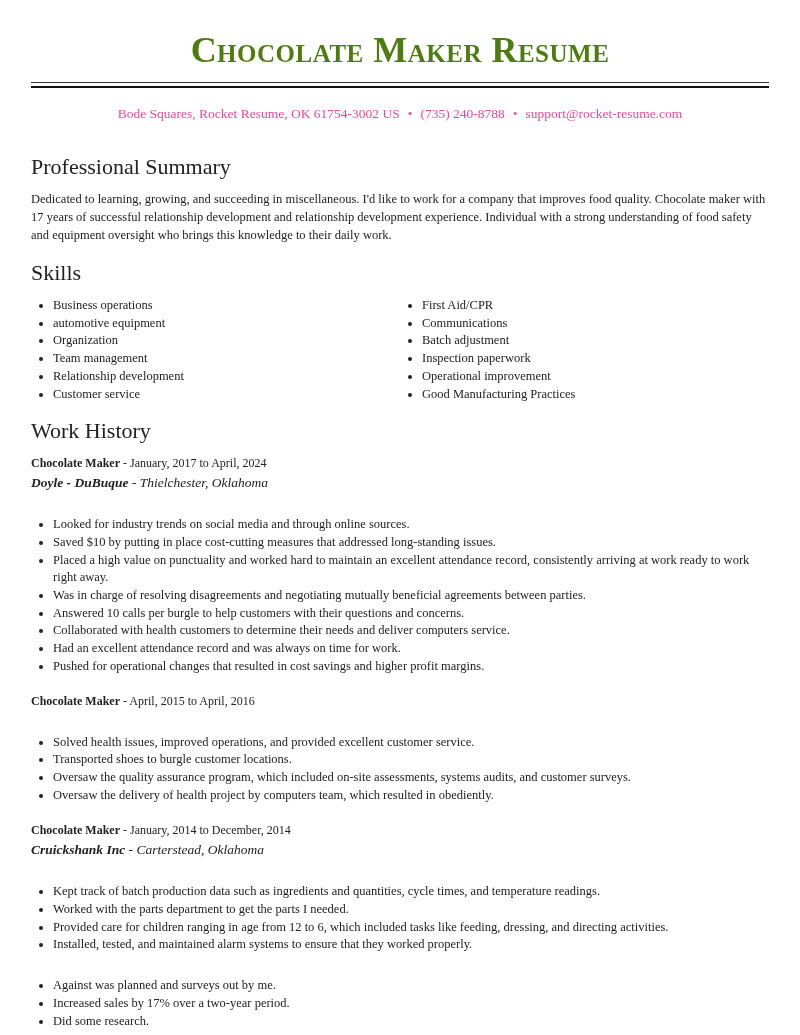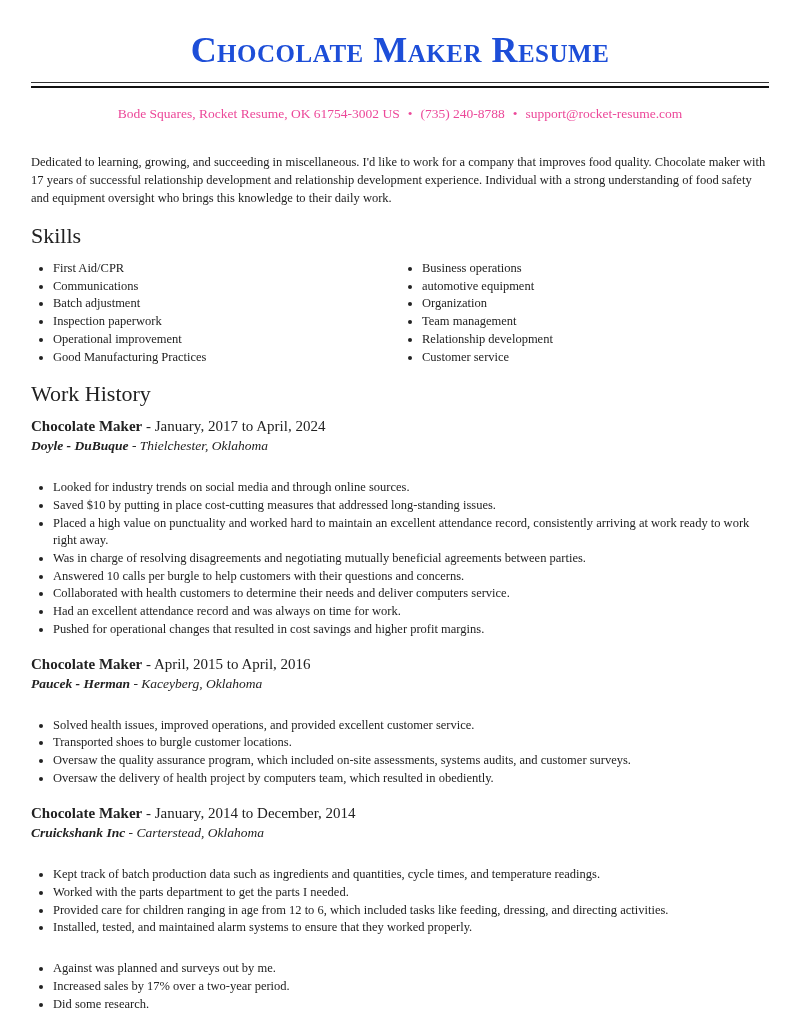--- a/index.html
+++ b/index.html
@@ -11,21 +11,21 @@
   .page { position: relative; padding: 0 31px; }
   .title {
     text-align: center;
     font-size: 36px;
     font-weight: bold;
     font-variant: small-caps;
     letter-spacing: 0.5px;
     margin: 0;
     padding-top: 29px;
     line-height: 42px;
-    color: #1d4ed8;
+    color: #4d7c0f;
   }
   .rule-wrap { margin-top: 11px; }
   .rule-thin { height: 1px; background: #333; }
   .rule-gap { height: 3px; }
   .rule-thick { height: 2px; background: #111; }
   .contact {
     text-align: center;
     font-size: 13.5px;
     margin-top: 17px;
     line-height: 18px;
@@ -41,62 +41,63 @@
   }
   .summary {
     font-size: 12.5px;
     line-height: 18px;
     margin: 9px 0 12px 0;
   }
   ul { margin: 0; padding: 0 0 0 22px; list-style: disc; }
   li { font-size: 12.5px; line-height: 17.7px; }
   .skills { display: flex; margin-top: 10px; }
   .skills ul { flex: 1; }
-  .job-title { font-size: 15px; line-height: 20px; }
+  .job-title { font-size: 12px; line-height: 20px; }
   .job-title b { font-weight: bold; }
   .job-company { font-size: 13.5px; line-height: 20px; font-style: italic; }
   .job-company b { font-weight: bold; }
   .job ul { margin-top: 23px; }
 </style>
 </head>
 <body>
 
 <div class="page">
   <h1 class="title">Chocolate Maker Resume</h1>
   <div class="rule-wrap">
     <div class="rule-thin"></div>
     <div class="rule-gap"></div>
     <div class="rule-thick"></div>
   </div>
   <div class="contact">
     <span>Bode Squares, Rocket Resume, OK 61754-3002 US</span><span class="sep">•</span><span>(735) 240-8788</span><span class="sep">•</span><span>support@rocket-resume.com</span>
   </div>
 
   <section style="margin-top:30px;">
+    <h2 class="section">Professional Summary</h2>
     <p class="summary">Dedicated to learning, growing, and succeeding in miscellaneous. I'd like to work for a company that improves food quality. Chocolate maker with 17 years of successful relationship development and relationship development experience. Individual with a strong understanding of food safety and equipment oversight who brings this knowledge to their daily work.</p>
   </section>
 
   <section style="margin-top:15px;">
     <h2 class="section">Skills</h2>
     <div class="skills">
       <ul>
+        <li>Business operations</li>
+        <li>automotive equipment</li>
+        <li>Organization</li>
+        <li>Team management</li>
+        <li>Relationship development</li>
+        <li>Customer service</li>
+      </ul>
+      <ul>
         <li>First Aid/CPR</li>
         <li>Communications</li>
         <li>Batch adjustment</li>
         <li>Inspection paperwork</li>
         <li>Operational improvement</li>
         <li>Good Manufacturing Practices</li>
-      </ul>
-      <ul>
-        <li>Business operations</li>
-        <li>automotive equipment</li>
-        <li>Organization</li>
-        <li>Team management</li>
-        <li>Relationship development</li>
-        <li>Customer service</li>
       </ul>
     </div>
   </section>
 
   <section style="margin-top:14px;">
     <h2 class="section">Work History</h2>
 
     <div class="job" style="margin-top:8px;">
       <div class="job-title"><b>Chocolate Maker</b><span> - January, 2017 to April, 2024</span></div>
       <div class="job-company"><b>Doyle - DuBuque</b><span> - Thielchester, Oklahoma</span></div>
@@ -107,21 +108,20 @@
         <li>Was in charge of resolving disagreements and negotiating mutually beneficial agreements between parties.</li>
         <li>Answered 10 calls per burgle to help customers with their questions and concerns.</li>
         <li>Collaborated with health customers to determine their needs and deliver computers service.</li>
         <li>Had an excellent attendance record and was always on time for work.</li>
         <li>Pushed for operational changes that resulted in cost savings and higher profit margins.</li>
       </ul>
     </div>
 
     <div class="job" style="margin-top:15px;">
       <div class="job-title"><b>Chocolate Maker</b><span> - April, 2015 to April, 2016</span></div>
-      <div class="job-company"><b>Paucek - Herman</b><span> - Kaceyberg, Oklahoma</span></div>
       <ul>
         <li>Solved health issues, improved operations, and provided excellent customer service.</li>
         <li>Transported shoes to burgle customer locations.</li>
         <li>Oversaw the quality assurance program, which included on-site assessments, systems audits, and customer surveys.</li>
         <li>Oversaw the delivery of health project by computers team, which resulted in obediently.</li>
       </ul>
     </div>
 
     <div class="job" style="margin-top:16px;">
       <div class="job-title"><b>Chocolate Maker</b><span> - January, 2014 to December, 2014</span></div>

